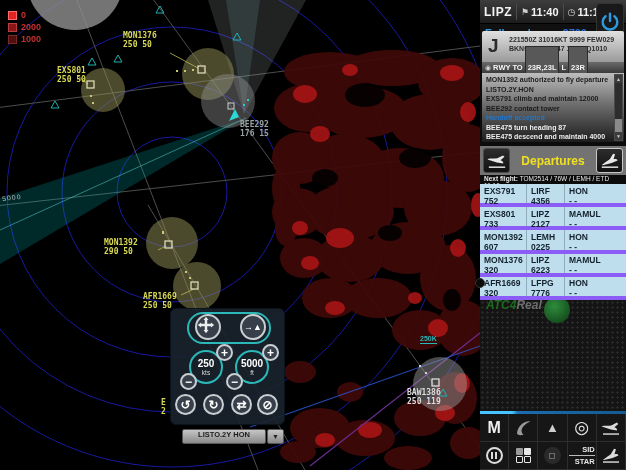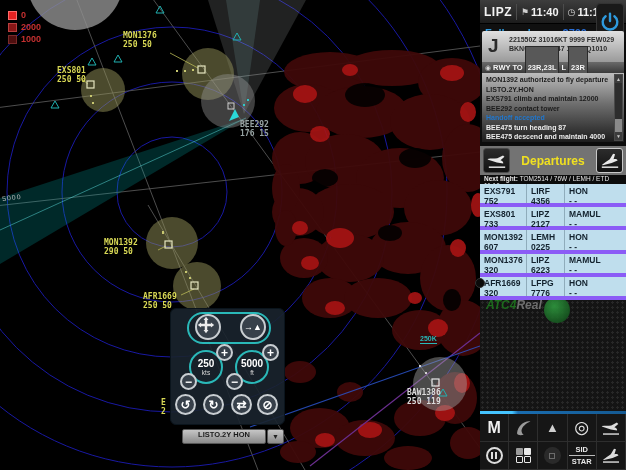--- a/index.html
+++ b/index.html
@@ -111,21 +111,21 @@
   .tb .tri { color:#cfcfcf; font-size:13px; }
   .tb .conc { color:#e6e6e6; font-size:17px; line-height:17px; }
   .pauseico { width:17px; height:17px; border:2px solid #ddd; border-radius:50%; display:flex; align-items:center; justify-content:center; gap:2px; }
   .pauseico i { display:block; width:2px; height:7px; background:#ddd; }
   .grid4 { width:15px; height:15px; display:grid; grid-template-columns:7px 7px; grid-template-rows:7px 7px; gap:1px; }
   .grid4 i { border-radius:1px; }
   .grid4 .g1 { background:#9a9a9a; } .grid4 .g2 { background:#e8e8e8; }
   .grid4 .g3 { border:1px solid #e8e8e8; } .grid4 .g4 { border:1px solid #e8e8e8; }
   .dimsq { width:17px; height:17px; border-radius:50%; background:#2e2e2e; display:flex; align-items:center; justify-content:center; opacity:.85; }
   .dimsq i { width:6px; height:6px; border:1px solid #7a7a7a; display:block; }
-  .sidstar { text-align:center; font-size:7.5px; font-weight:bold; color:#e8e8e8; line-height:8px; }
+  .sidstar { text-align:right; font-size:7.5px; font-weight:bold; color:#e8e8e8; line-height:8px; }
   .sidstar .sep { display:block; width:26px; height:1px; background:#bbb; margin:1.5px auto; }
 </style>
 </head>
 <body>
 
 <div id="stage">
 
   <div id="radar">
     <svg width="480" height="470" viewBox="0 0 480 470">
 

